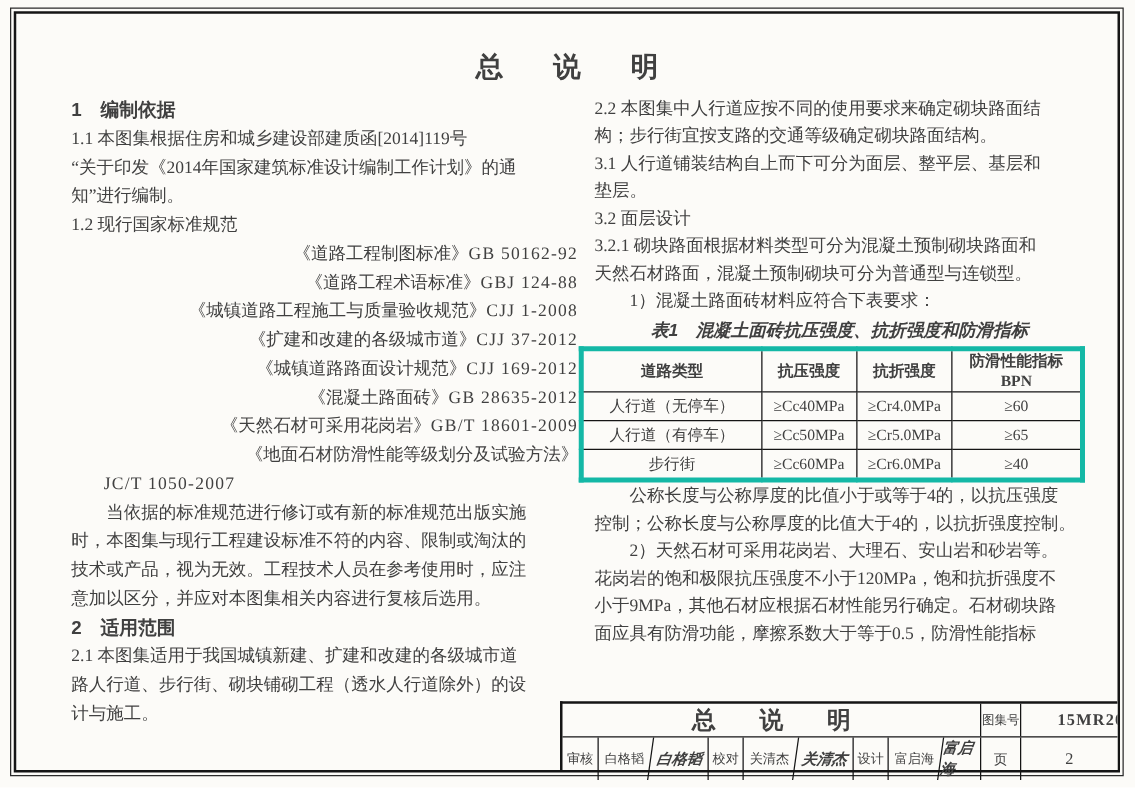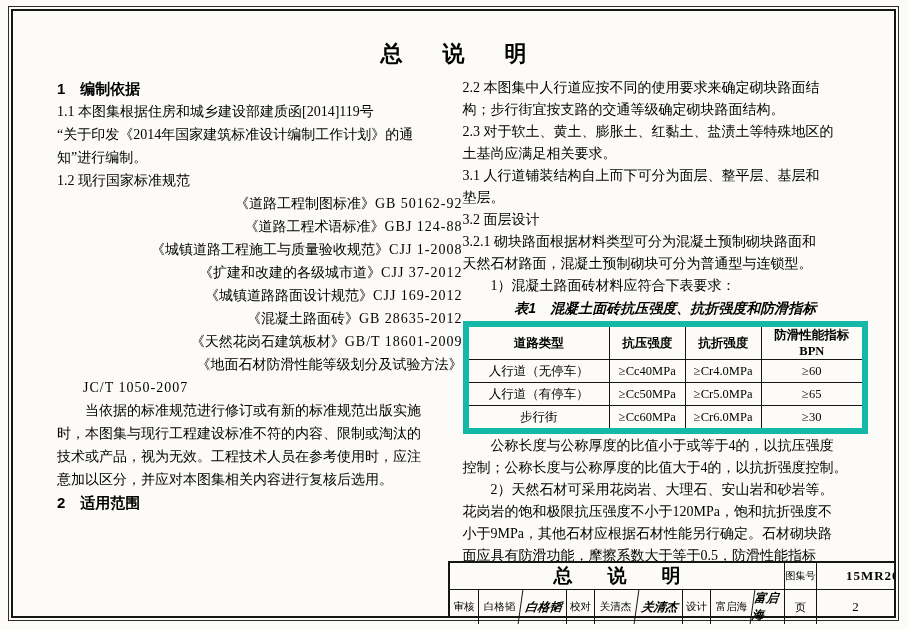--- a/index.html
+++ b/index.html
@@ -1,36 +1,36 @@
 <!DOCTYPE html>
 <html><head>
 <meta charset="utf-8">
 <style>
   html,body{margin:0;padding:0;background:#ffffff;}
   .page{position:relative;width:908px;height:630px;background:#fcfbf8;
-        font-family:"Liberation Serif","DejaVu Serif",serif;color:#000000;overflow:hidden;}
+        font-family:"Liberation Serif","DejaVu Serif",serif;color:#404040;overflow:hidden;}
   .frame{position:absolute;left:8px;top:6px;width:891px;height:615px;
          border:1px solid #2b2b2b;box-sizing:border-box;padding:2px;}
   .frame-inner{width:100%;height:100%;border:2px solid #151515;box-sizing:border-box;position:relative;}
   .doc-title{position:absolute;top:28px;left:0;right:0;margin:0;text-align:center;
              font-size:22px;font-weight:bold;letter-spacing:9px;text-indent:9px;
              font-family:"Liberation Sans","DejaVu Sans",sans-serif;}
   .columns{position:absolute;top:66px;left:44px;right:26px;display:flex;}
   .col{width:50%;box-sizing:border-box;}
   .col p{margin:0;font-size:14px;line-height:23px;white-space:pre-line;}
-  .col-right p{line-height:22px;}
+  .col-right p{line-height:22px;margin-left:13px;}
   .h{font-family:"Liberation Sans","DejaVu Sans",sans-serif;font-weight:bold;font-size:15px !important;}
   .std-list{padding-left:26px;}
   .std-row{display:flex;justify-content:flex-end;align-items:baseline;
            font-size:14px;line-height:23px;}
   .std-code{letter-spacing:1px;white-space:nowrap;}
   .std-code-line{text-align:left;font-size:14px;line-height:23px;letter-spacing:1px;}
   .tbl-caption{margin:0;text-align:center;font-weight:bold;font-size:14px;line-height:22px;
                font-family:"Liberation Sans","DejaVu Sans",sans-serif;font-style:italic;}
-  table.spec{width:100%;border-collapse:collapse;border:6px solid #14b8a6;margin:2px 0 1px 0;font-family:Liberation Serif, serif;}
+  table.spec{width:100%;border-collapse:collapse;border:4px solid #14b8a6;margin:2px 0 1px 0;font-family:Liberation Serif, serif;}
   table.spec th,table.spec td{border:1px solid #151515;text-align:center;
        font-size:12.5px;height:22px;padding:0 2px;font-weight:normal;}
   table.spec th{font-weight:bold;}
   .titleblock{position:absolute;right:0;bottom:0;width:446px;height:55px;background:#fcfbf8;
               border-top:2px solid #151515;border-left:2px solid #151515;
               box-sizing:border-box;display:flex;flex-direction:column;}
   .tb-row1{display:flex;height:30px;border-bottom:1px solid #151515;}
   .tb-row2{display:flex;flex:1;justify-content:center;}
   .tb-cell{border-left:1px solid #151515;display:flex;align-items:center;justify-content:center;
            box-sizing:border-box;overflow:hidden;}
@@ -82,40 +82,41 @@
             </div>
             <div class="std-row">
               <span>《城镇道路路面设计规范》</span>
               <span class="std-code">CJJ 169-2012</span>
             </div>
             <div class="std-row">
               <span>《混凝土路面砖》</span>
               <span class="std-code">GB 28635-2012</span>
             </div>
             <div class="std-row">
-              <span>《天然花岗石建筑板材》</span>
+              <span>《天然石材可采用花岗岩》</span>
               <span class="std-code">GB/T 18601-2009</span>
             </div>
             <div class="std-row">
               <span>《地面石材防滑性能等级划分及试验方法》</span>
             </div>
             <div class="std-code-line">JC/T 1050-2007</div>
           </div>
           <p>　　当依据的标准规范进行修订或有新的标准规范出版实施
 时，本图集与现行工程建设标准不符的内容、限制或淘汰的
 技术或产品，视为无效。工程技术人员在参考使用时，应注
 意加以区分，并应对本图集相关内容进行复核后选用。</p>
           <p class="h">2　适用范围</p>
+          <p>2.1 本图集适用于我国城镇新建、扩建和改建的各级城市道
+路人行道、步行街、砌块铺砌工程（透水人行道除外）的设
+计与施工。</p>
         </div>
 
         <div class="col col-right">
           <p>2.2 本图集中人行道应按不同的使用要求来确定砌块路面结
 构；步行街宜按支路的交通等级确定砌块路面结构。</p>
-          <p>2.3 对于软土、黄土、膨胀土、红黏土、盐渍土等特殊地区的
-土基尚应满足相关要求。</p>
           <p>3.1 人行道铺装结构自上而下可分为面层、整平层、基层和
 垫层。</p>
           <p>3.2 面层设计</p>
           <p>3.2.1 砌块路面根据材料类型可分为混凝土预制砌块路面和
 天然石材路面，混凝土预制砌块可分为普通型与连锁型。</p>
           <p>　　1）混凝土路面砖材料应符合下表要求：</p>
           <p class="tbl-caption">表1　混凝土面砖抗压强度、抗折强度和防滑指标</p>
           <table class="spec">
             <colgroup>
               <col style="width:36%">
@@ -139,21 +140,21 @@
             <tr>
               <td>人行道（有停车）</td>
               <td>≥Cc50MPa</td>
               <td>≥Cr5.0MPa</td>
               <td>≥65</td>
             </tr>
             <tr>
               <td>步行街</td>
               <td>≥Cc60MPa</td>
               <td>≥Cr6.0MPa</td>
-              <td>≥30</td>
+              <td>≥40</td>
             </tr>
           </tbody>
             </table>
           <p>　　公称长度与公称厚度的比值小于或等于4的，以抗压强度
 控制；公称长度与公称厚度的比值大于4的，以抗折强度控制。</p>
           <p>　　2）天然石材可采用花岗岩、大理石、安山岩和砂岩等。
 花岗岩的饱和极限抗压强度不小于120MPa，饱和抗折强度不
 小于9MPa，其他石材应根据石材性能另行确定。石材砌块路
 面应具有防滑功能，摩擦系数大于等于0.5，防滑性能指标</p>
         </div>

